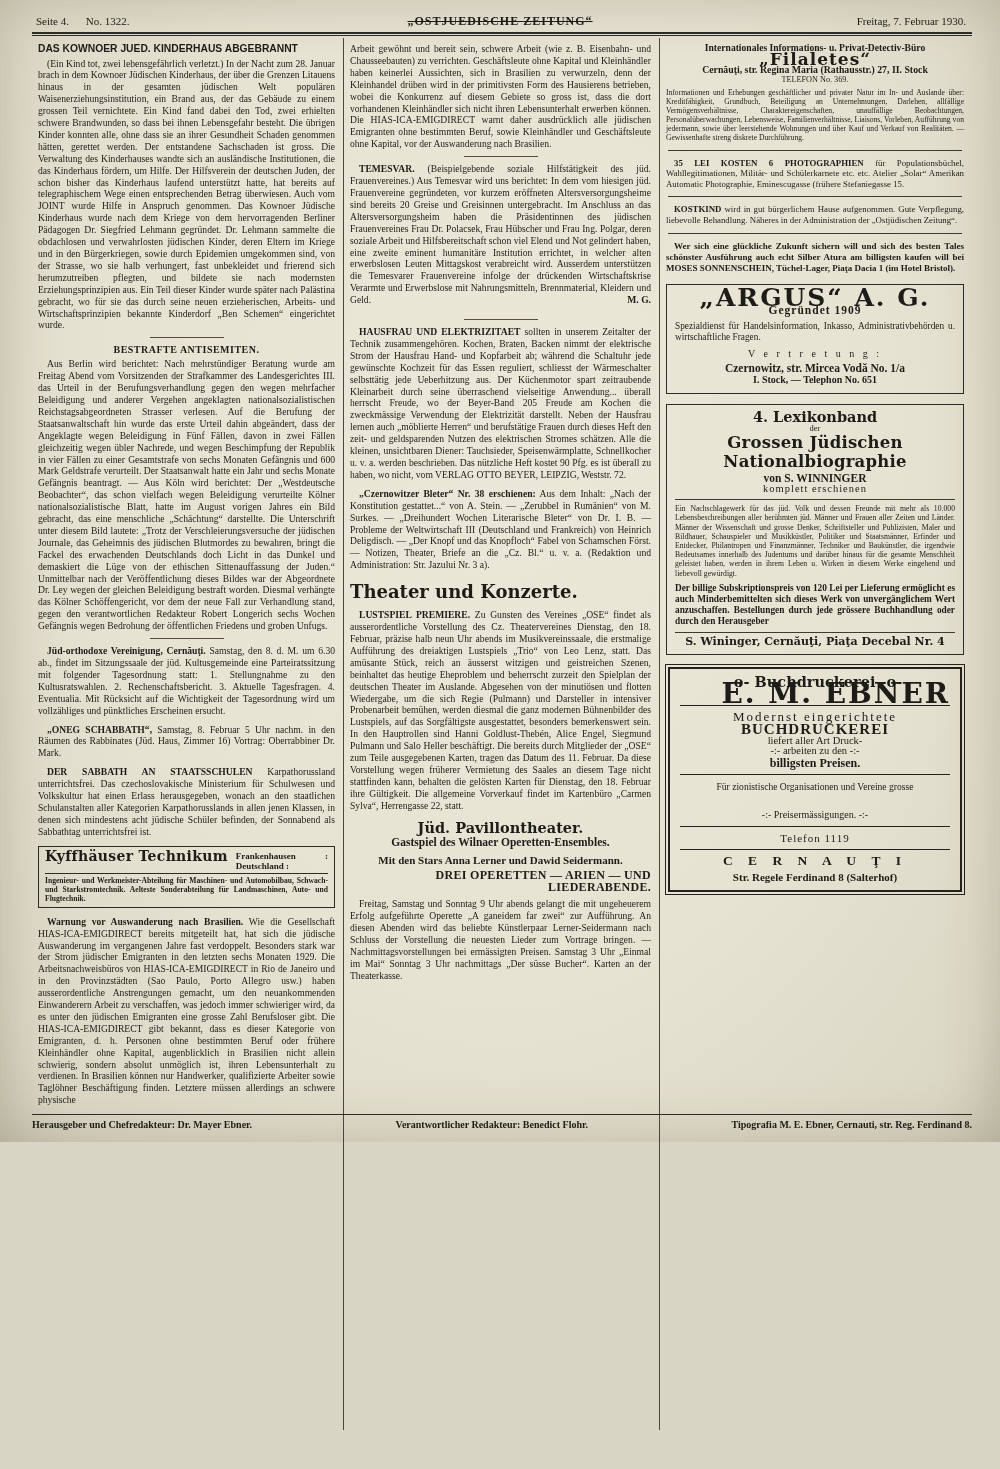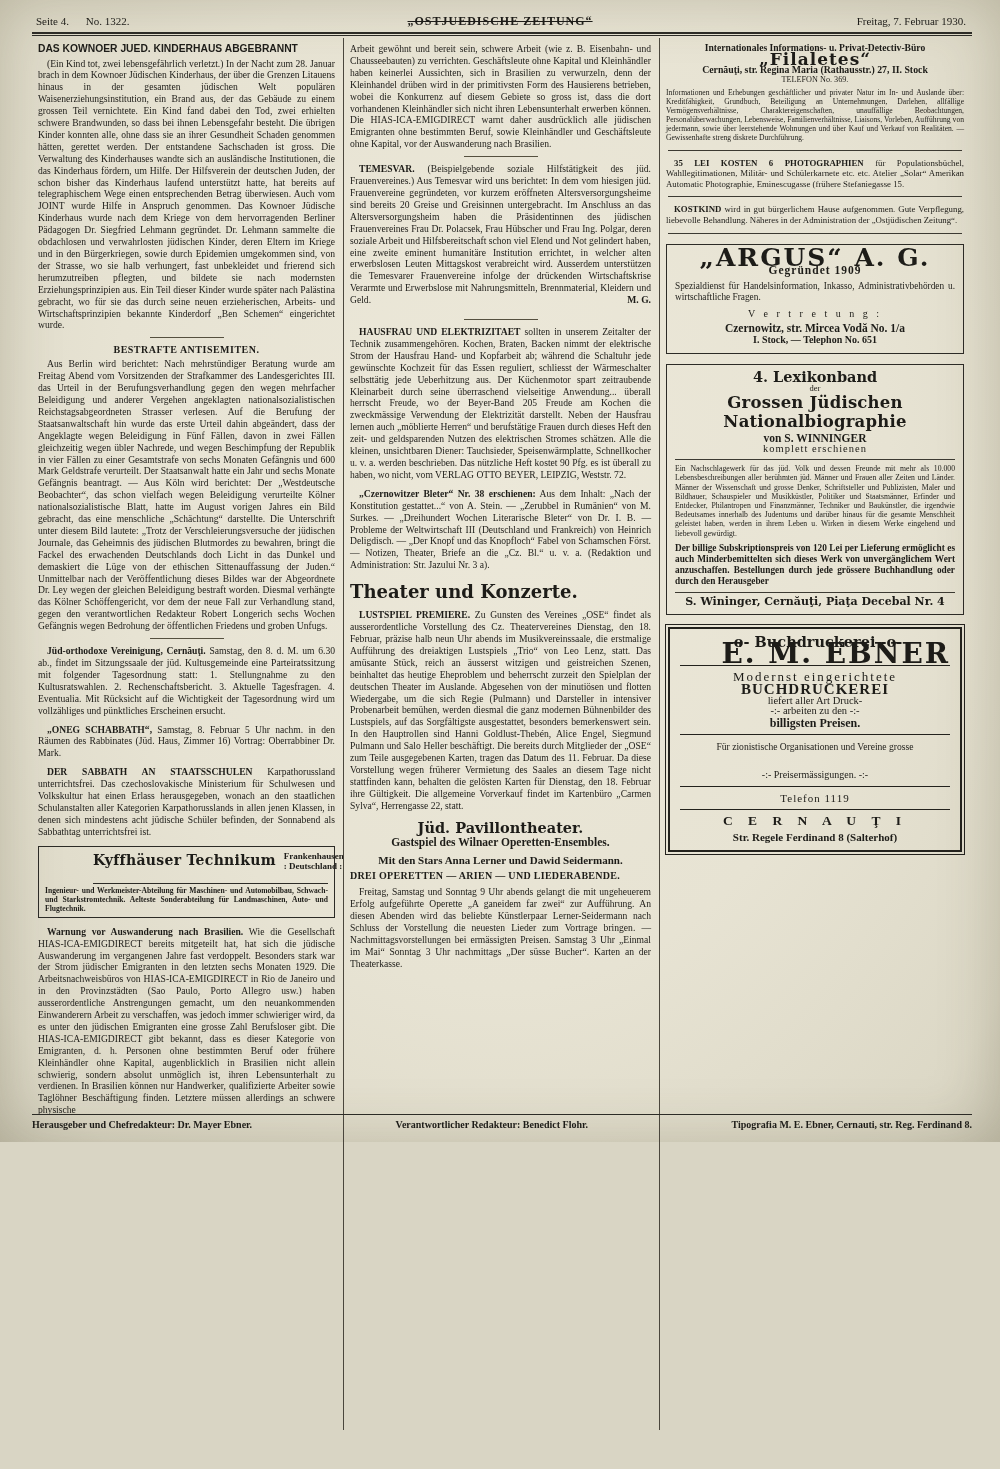--- a/index.html
+++ b/index.html
@@ -45,34 +45,34 @@
   .art .sig{ display:inline-block; float:right; font-weight:bold; }
   .h-art{
     font-weight:bold; font-size:10.3px; line-height:12.5px;
     text-align:left; margin-bottom:2px; font-family:"Liberation Sans",sans-serif;
   }
   .h-center{ font-weight:bold; font-size:10px; text-align:center; margin:4px 0 2px; letter-spacing:.5px; }
   .sep{ width:74px; border-top:1px solid #55503f; margin:6px auto 6px; }
   .gap{ height:5px; }
   
   .box{ border:1px solid #2c2b26; padding:4px 6px; margin:8px 0; }
-  .technikum .tech-head{ display:flex; align-items:center; border-bottom:1px solid #2c2b26; padding-bottom:12px; margin-bottom:2px;margin-left:48px; }
+  .technikum .tech-head{ display:flex; align-items:flex-start; border-bottom:1px solid #2c2b26; padding-bottom:2px; margin-bottom:2px; }
   .tech-name{ font-weight:bold; font-size:14px; font-family:"DejaVu Serif",serif; letter-spacing:.3px; white-space:nowrap; }
   .tech-place{ font-weight:bold; font-size:9px; line-height:10px; margin-left:8px; }
   .tech-body{ font-size:7.6px; line-height:9px; text-align:justify; font-weight:bold; }
   
   .section-head{
     font-size:18px; font-weight:bold; line-height:22px;
     margin:10px 0 6px; text-align:left; font-family:"DejaVu Serif",serif;
   }
   
   .pav-h1{ text-align:center; font-weight:bold; font-size:14.5px; margin-top:10px; font-family:"DejaVu Serif",serif;}
   .pav-h2{ text-align:center; font-weight:bold; font-size:11.5px; line-height:14px; margin:2px 0 6px; }
   .pav-h3{ text-align:center; font-weight:bold; font-size:11px; margin-bottom:3px; }
-  .pav-h4{ text-align:left; font-weight:bold; font-size:10px; letter-spacing:.3px; margin-bottom:4px; }
+  .pav-h4{ text-align:right; font-weight:bold; font-size:12px; letter-spacing:.3px; margin-bottom:4px; }
   
   .col3{ font-size:8.2px; line-height:10px; }
   .adrule{ border-top:1px solid #3c3a32; margin:7px 2px; }
   .fil-l1{ font-weight:bold; font-size:9.6px; text-align:center; }
   .fil-l2{ font-weight:bold; font-size:17px; text-align:center; letter-spacing:1px; margin:1px 0; font-family:"DejaVu Serif",serif; }
   .fil-l3{ font-weight:bold; font-size:9.8px; text-align:center; }
   .fil-l4{ font-size:8.2px; text-align:center; margin-bottom:3px; }
   .fil-body{ font-size:7.6px; line-height:9.1px; text-align:justify; }
   .lead{ font-weight:bold; }
   .ad-par{ text-indent:8px; font-size:8.8px; line-height:10.6px; }
@@ -249,20 +249,21 @@
 
       <div class="adrule"></div>
 
       <p class="ad-par">
         <span class="lead">KOSTKIND</span>
         <span>wird in gut bürgerlichem Hause aufgenommen. Gute Verpflegung, liebevolle Behandlung. Näheres in der Administration der „Ostjüdischen Zeitung“.</span>
       </p>
 
       <div class="adrule"></div>
 
+      <p class="sonnen">Wer sich eine glückliche Zukunft sichern will und sich des besten Tales schönster Ausführung auch echt Silber Atura am billigsten kaufen will bei MOSES SONNENSCHEIN, Tüchel-Lager, Piaţa Dacia 1 (im Hotel Bristol).</p>
 
       <div class="box argus">
         <div class="argus-title">„ARGUS“ A. G.</div>
         <div class="argus-sub">Gegründet 1909</div>
         <p class="argus-body">Spezialdienst für Handelsinformation, Inkasso, Administrativbehörden u. wirtschaftliche Fragen.</p>
         <div class="argus-vert">V e r t r e t u n g :</div>
         <div class="argus-addr">Czernowitz, str. Mircea Vodă No. 1/a</div>
         <div class="argus-tel">I. Stock, — Telephon No. 651</div>
       </div>
 

